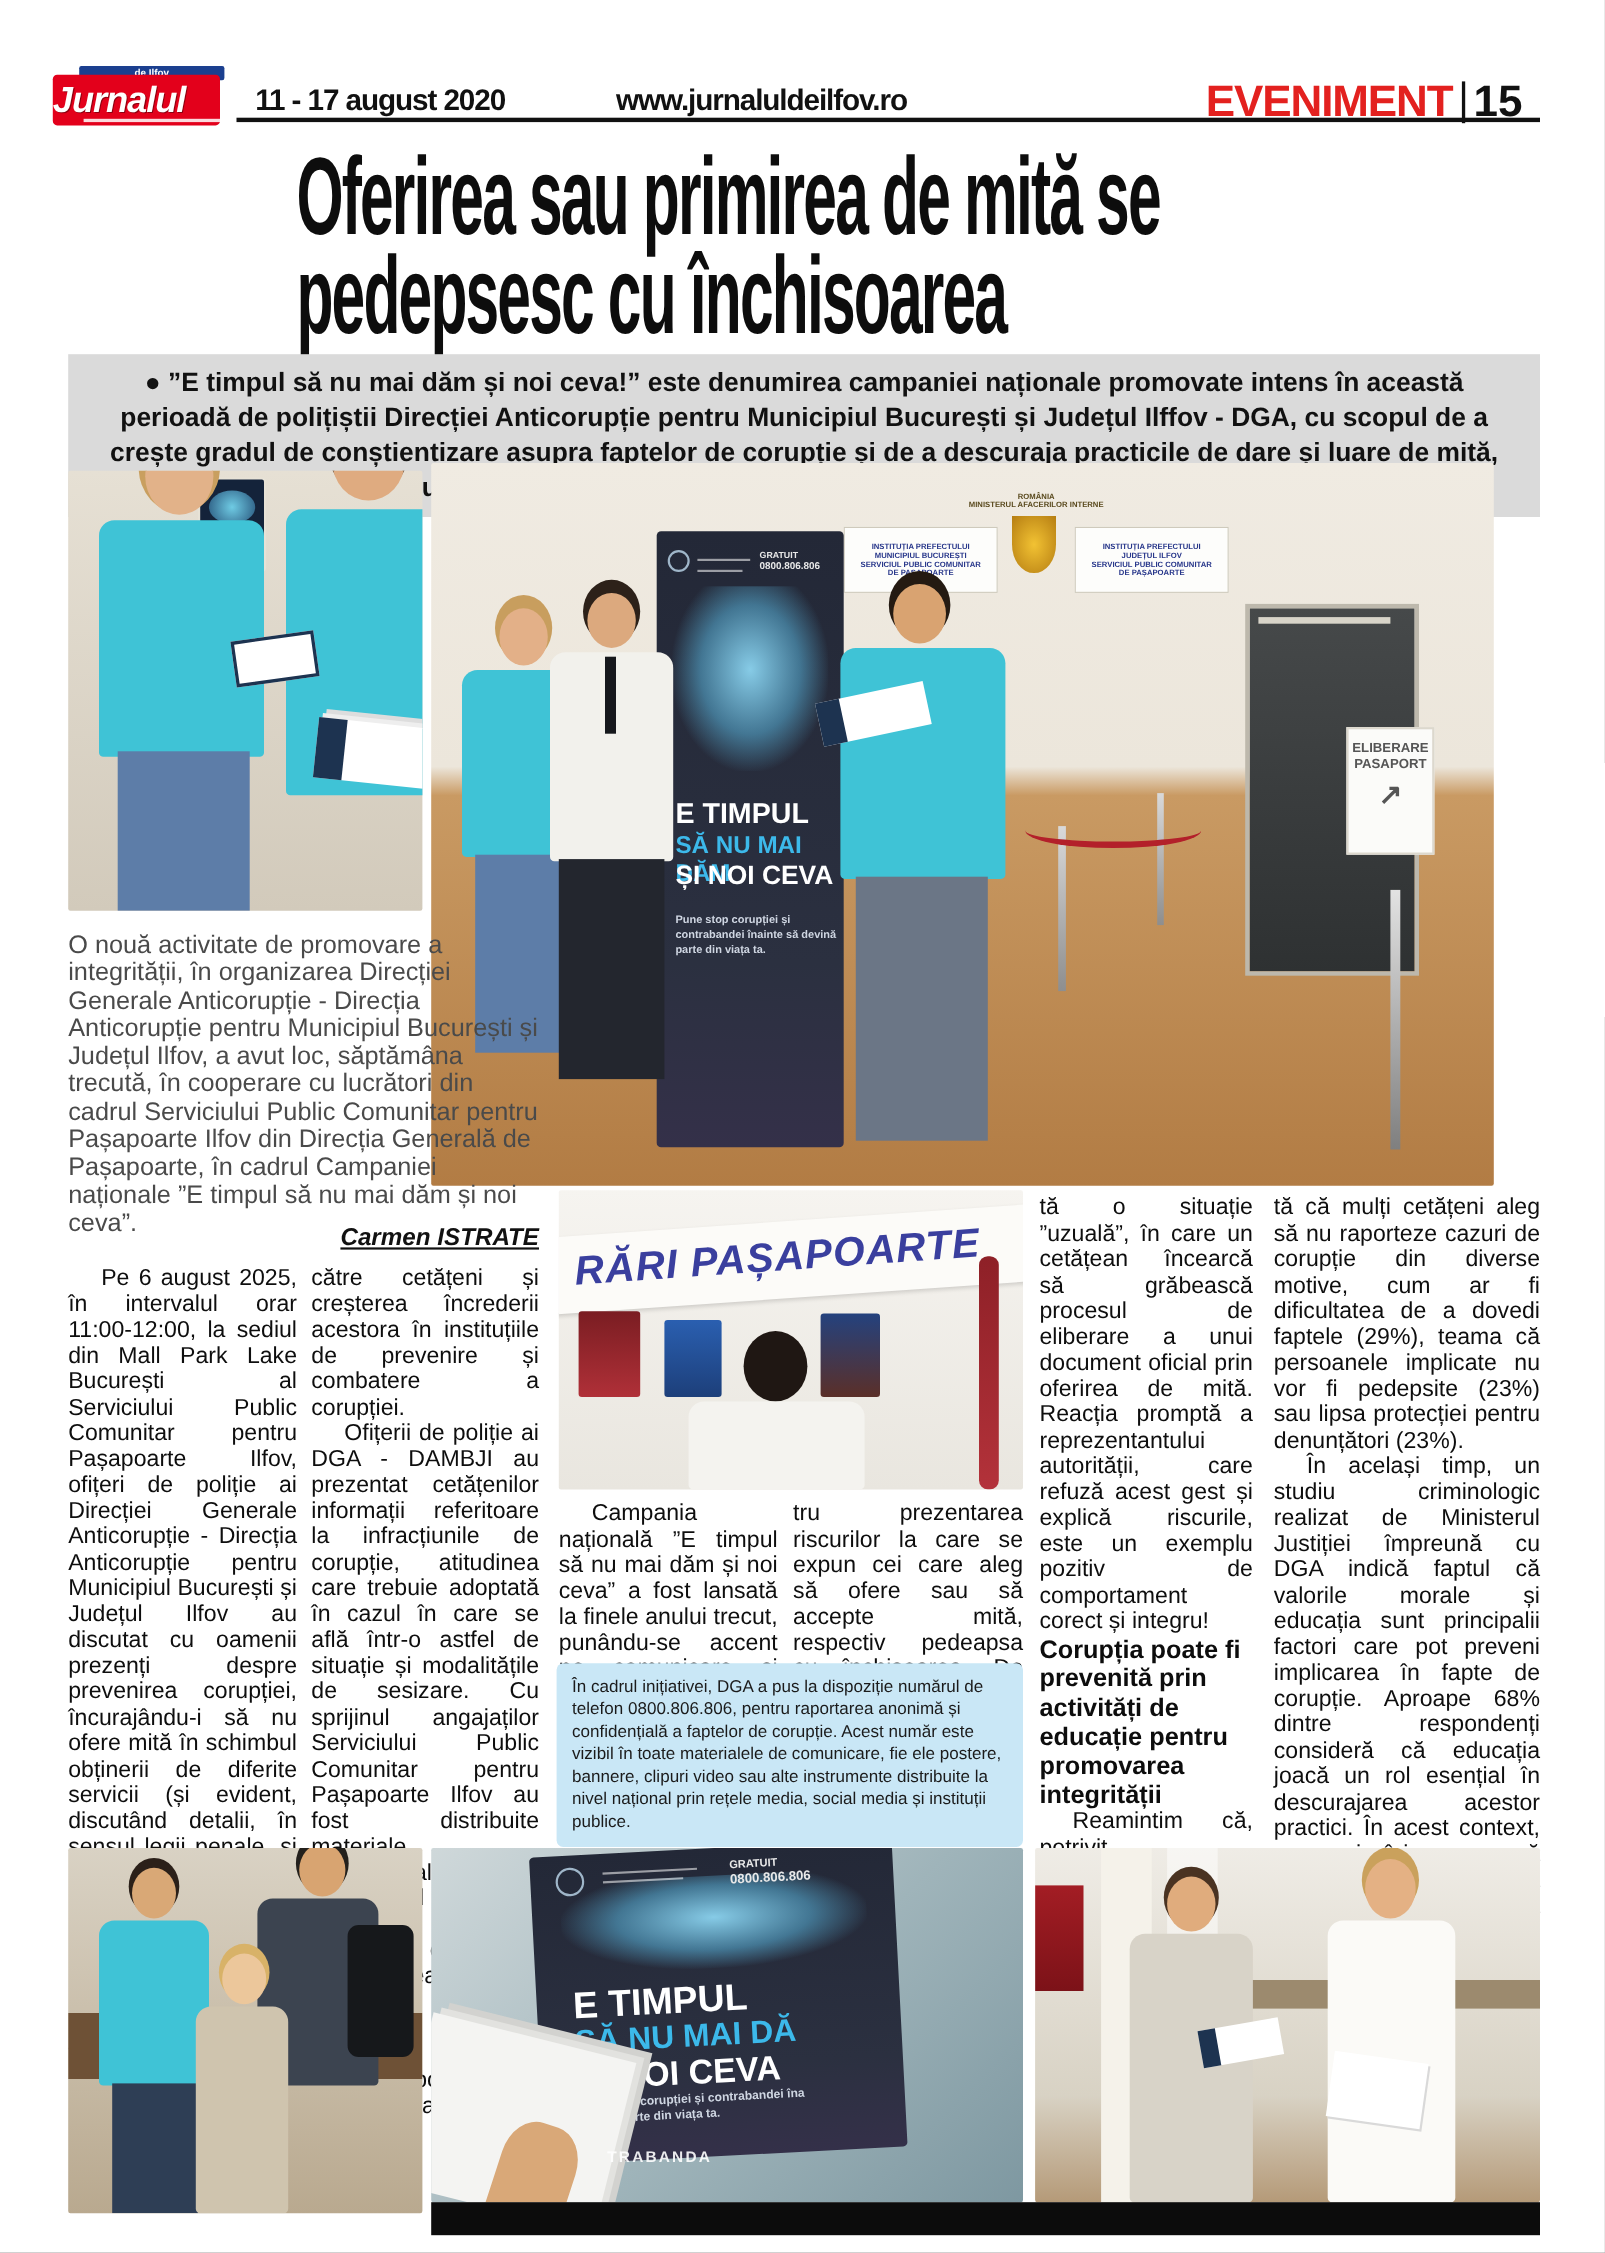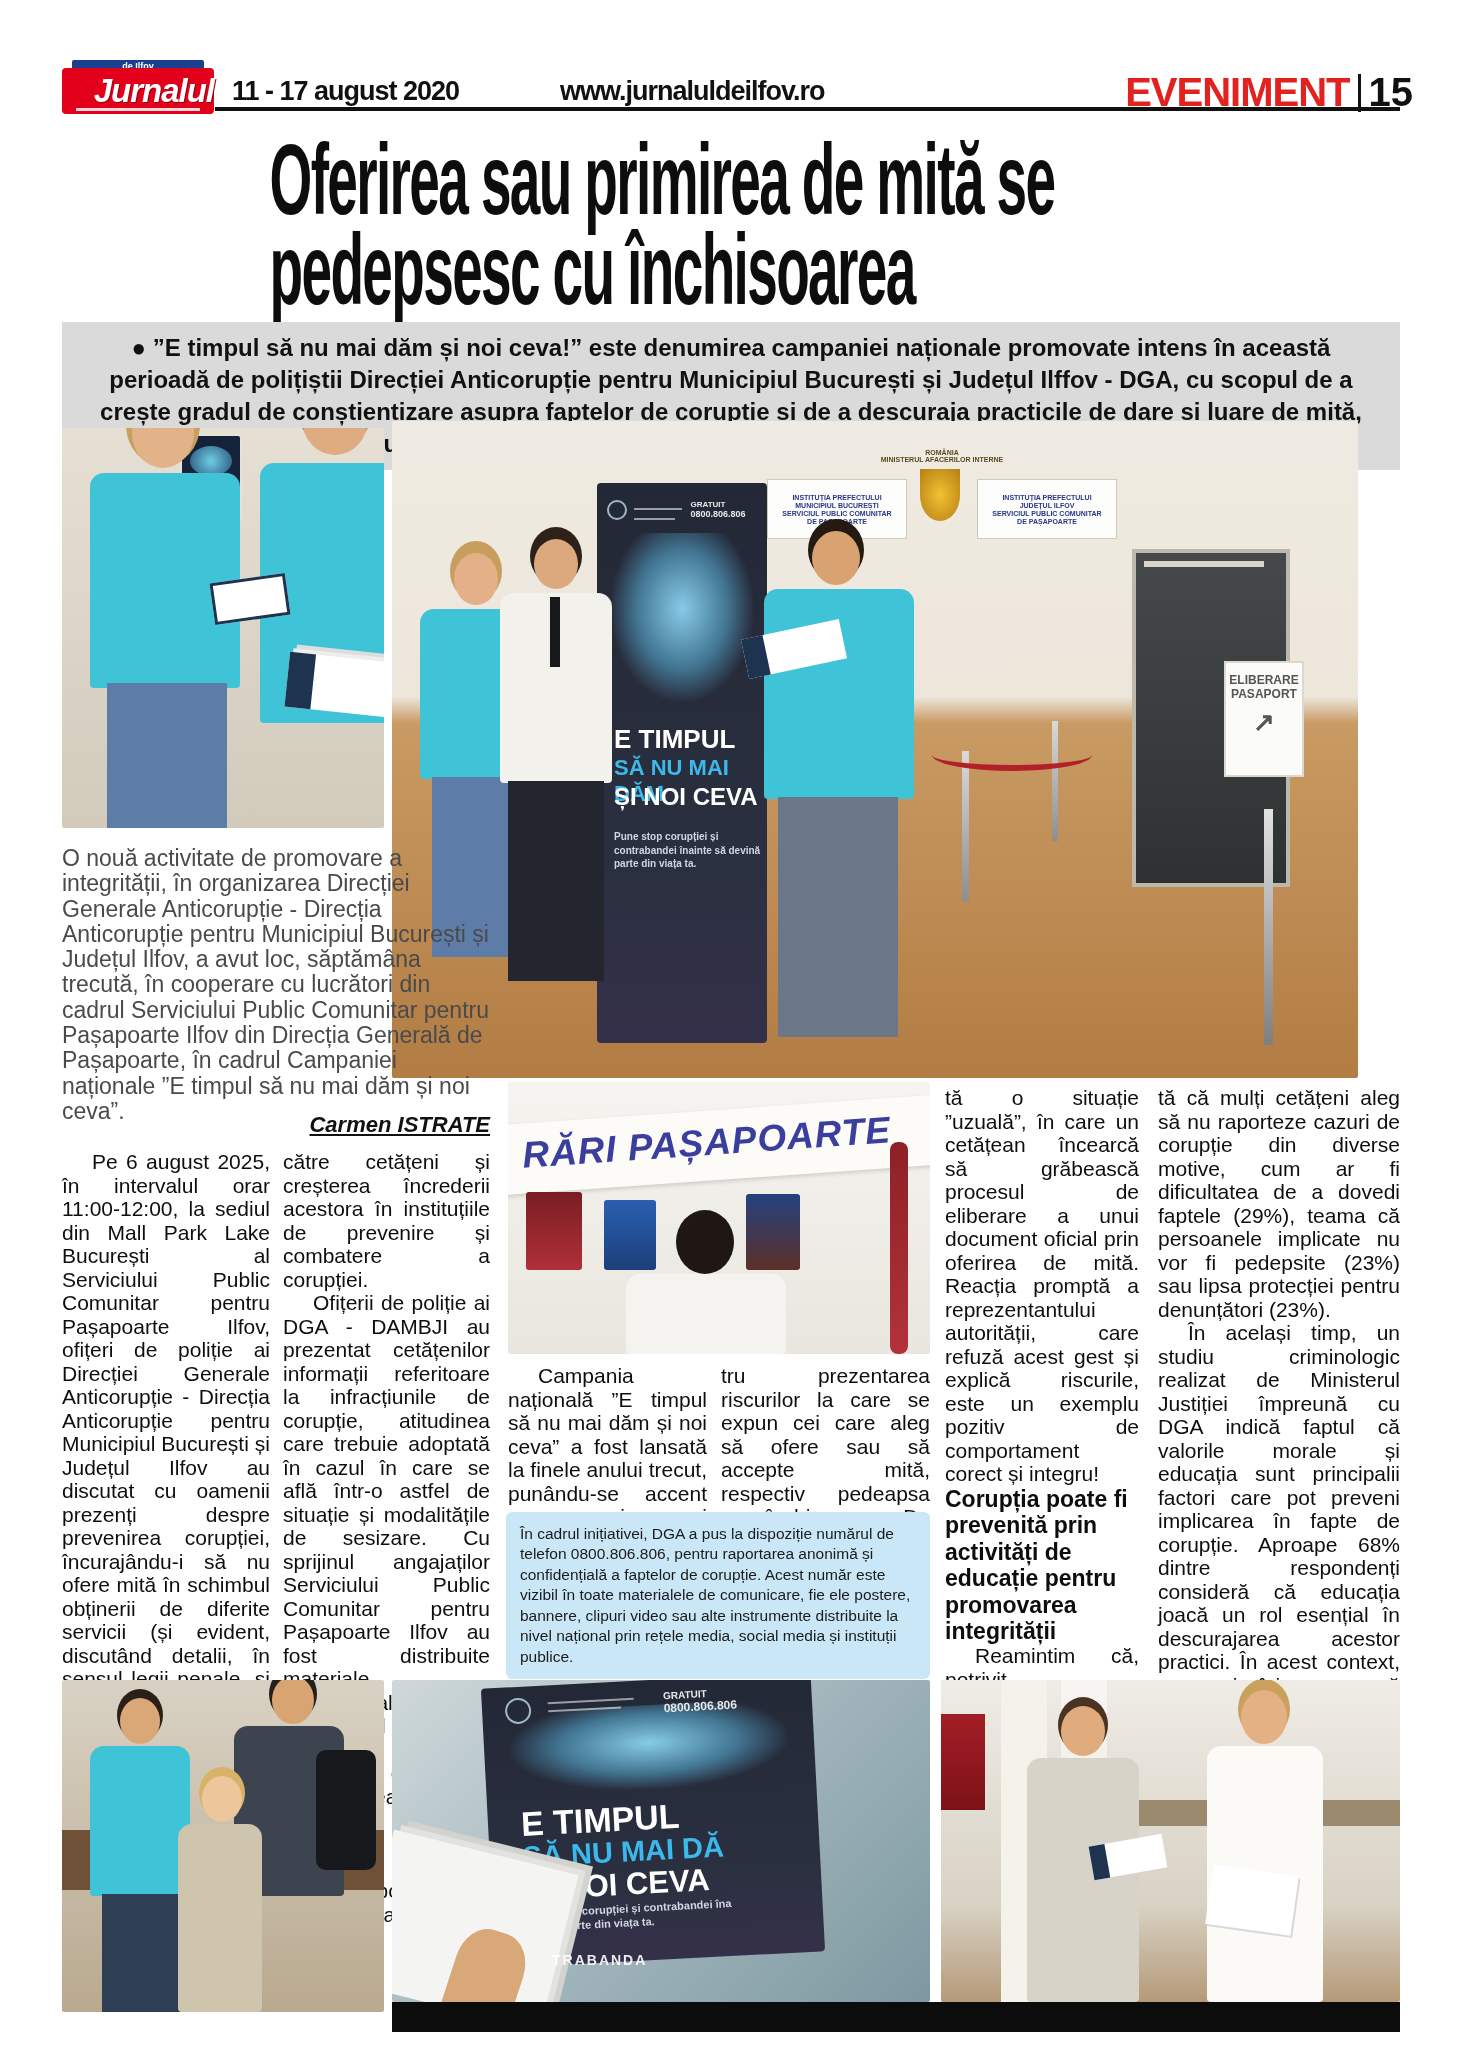--- a/index.html
+++ b/index.html
@@ -1,30 +1,30 @@
 <!DOCTYPE html>
 <html><head>
 <meta charset="utf-8">
 <style>
   html,body{margin:0;padding:0;background:#888;}
   .page{position:relative;width:1459px;height:2048px;background:#ffffff;overflow:hidden;
         font-family:"Liberation Sans",sans-serif;color:#111;margin:0 auto;}
   .abs{position:absolute;}
 
   
-  .logo-box{left:62px;top:68px;width:152px;height:46px;background:#e3001b;border-radius:4px;
-            display:flex;align-items:center;justify-content:flex-end;}
+  .logo-box{left:48px;top:68px;width:152px;height:46px;background:#e3001b;border-radius:4px;
+            display:flex;align-items:center;justify-content:flex-start;}
   .logo-main{color:#fff;font-weight:700;font-style:italic;font-size:33px;letter-spacing:-1px;
              text-shadow:1px 1px 0 #8d0010;}
   .logo-tab{left:72px;top:60px;width:132px;height:13px;background:#1b3f8f;border-radius:2px;
             color:#fff;font-size:9px;font-weight:700;text-align:center;line-height:13px;}
   .logo-foot{left:76px;top:108px;width:124px;height:3px;background:rgba(255,255,255,.85);}
   .hdr-date{left:232px;top:76px;font-size:27px;font-weight:700;letter-spacing:-1px;}
   .hdr-url{left:560px;top:76px;font-size:27px;font-weight:700;letter-spacing:-1px;}
-  .hdr-section{right:46px;top:70px;display:flex;align-items:center;gap:8px;margin-left:36px;}
+  .hdr-section{right:75px;top:70px;display:flex;align-items:center;gap:8px;margin-left:36px;}
   .hdr-section .evt{color:#e3211f;font-size:40px;font-weight:800;letter-spacing:-1px;}
   .hdr-section .bar{width:3px;height:38px;background:#111;}
   .hdr-section .num{font-size:40px;font-weight:800;}
   .hdr-rule{left:215px;top:107px;width:1185px;height:4px;background:#111;}
 
   
   .kicker{left:40px;top:116px;width:1020px;text-align:center;font-size:31px;color:#141414;}
   .headline{left:40px;top:134px;width:1020px;text-align:center;font-weight:700;
             font-size:100px;line-height:.9;letter-spacing:-3px;white-space:nowrap;
             transform:scaleX(.55);transform-origin:50% 0;color:#0d0d0d;}

